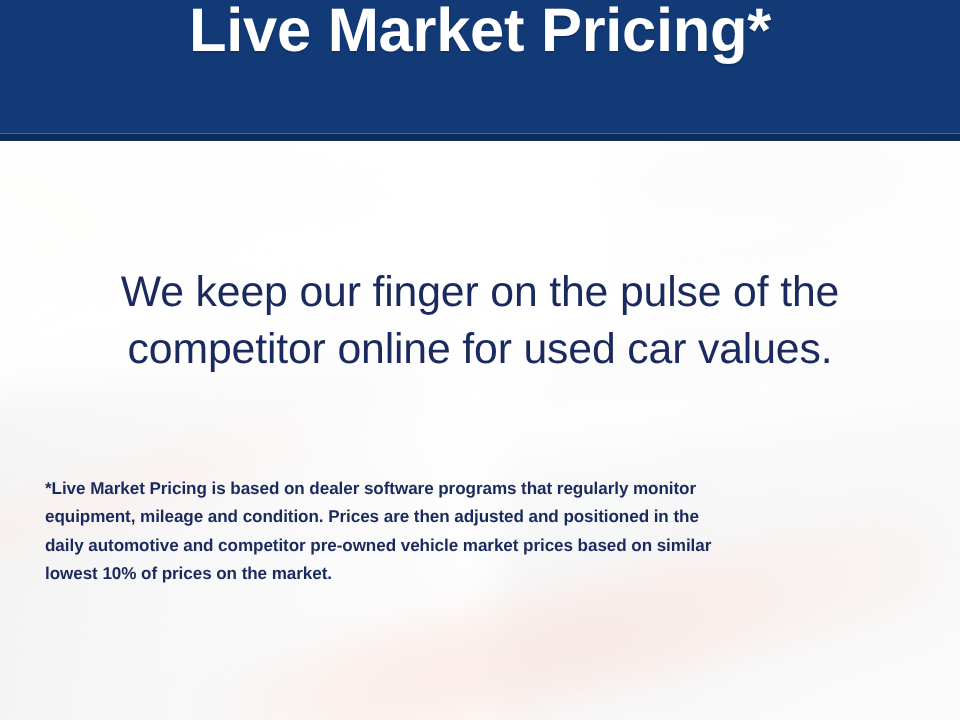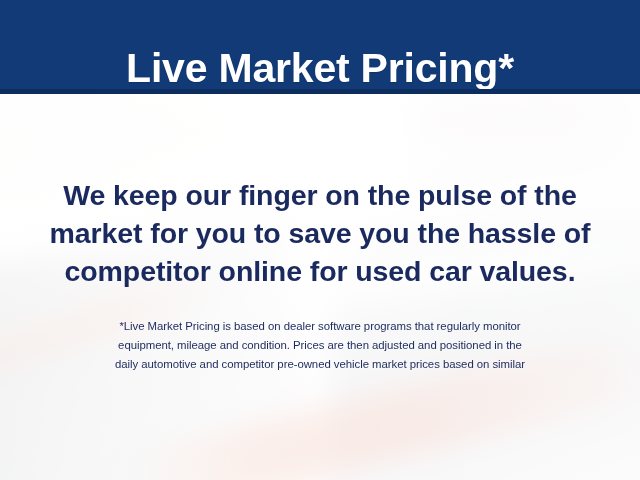--- a/index.html
+++ b/index.html
@@ -138,21 +138,21 @@
 
   
   .header-banner {
     position: absolute;
     left: 0;
     top: 0;
     width: 640px;
     height: 89px;
     background: #123a77;
     display: flex;
-    align-items: flex-end;
+    align-items: flex-start;
     justify-content: center;
     z-index: 5;
   }
   .header-rule {
     position: absolute;
     left: 0;
     top: 89px;
     width: 640px;
     height: 5px;
     background: #0d2d5e;
@@ -178,37 +178,36 @@
     z-index: 4;
   }
   .headline {
     position: absolute;
     left: 30px;
     top: 82px;
     width: 580px;
     text-align: center;
     color: #1b2a5e;
     font-size: 28.5px;
-    font-weight: bold;
+    font-weight: normal;
     line-height: 38px;
     letter-spacing: -0.1px;
   }
   .headline-line {
     display: block;
     white-space: nowrap;
   }
   .disclaimer {
     position: absolute;
     left: 30px;
     top: 223px;
     width: 580px;
-    text-align: center;
     color: #1b2a5e;
     font-size: 11.4px;
-    font-weight: normal;
+    font-weight: bold;
     line-height: 19px;
     letter-spacing: -0.05px;
   }
   .disclaimer-line {
     display: block;
     white-space: nowrap;
   }
 </style>
 </head>
 <body>
@@ -231,24 +230,24 @@
 
   <div class="header-banner">
     <div class="header-title">Live Market Pricing*</div>
   </div>
   <div class="header-rule"></div>
 
   <div class="content">
 
     <div class="headline">
       <span class="headline-line">We keep our finger on the pulse of the</span>
-      <span class="headline-line">market for you to save you the hassle of</span>
       <span class="headline-line">competitor online for used car values.</span>
     </div>
 
     <div class="disclaimer">
       <span class="disclaimer-line">*Live Market Pricing is based on dealer software programs that regularly monitor</span>
       <span class="disclaimer-line">equipment, mileage and condition. Prices are then adjusted and positioned in the</span>
       <span class="disclaimer-line">daily automotive and competitor pre-owned vehicle market prices based on similar</span>
+      <span class="disclaimer-line">lowest 10% of prices on the market.</span>
     </div>
 
   </div>
 </div>
 
 </body></html>

